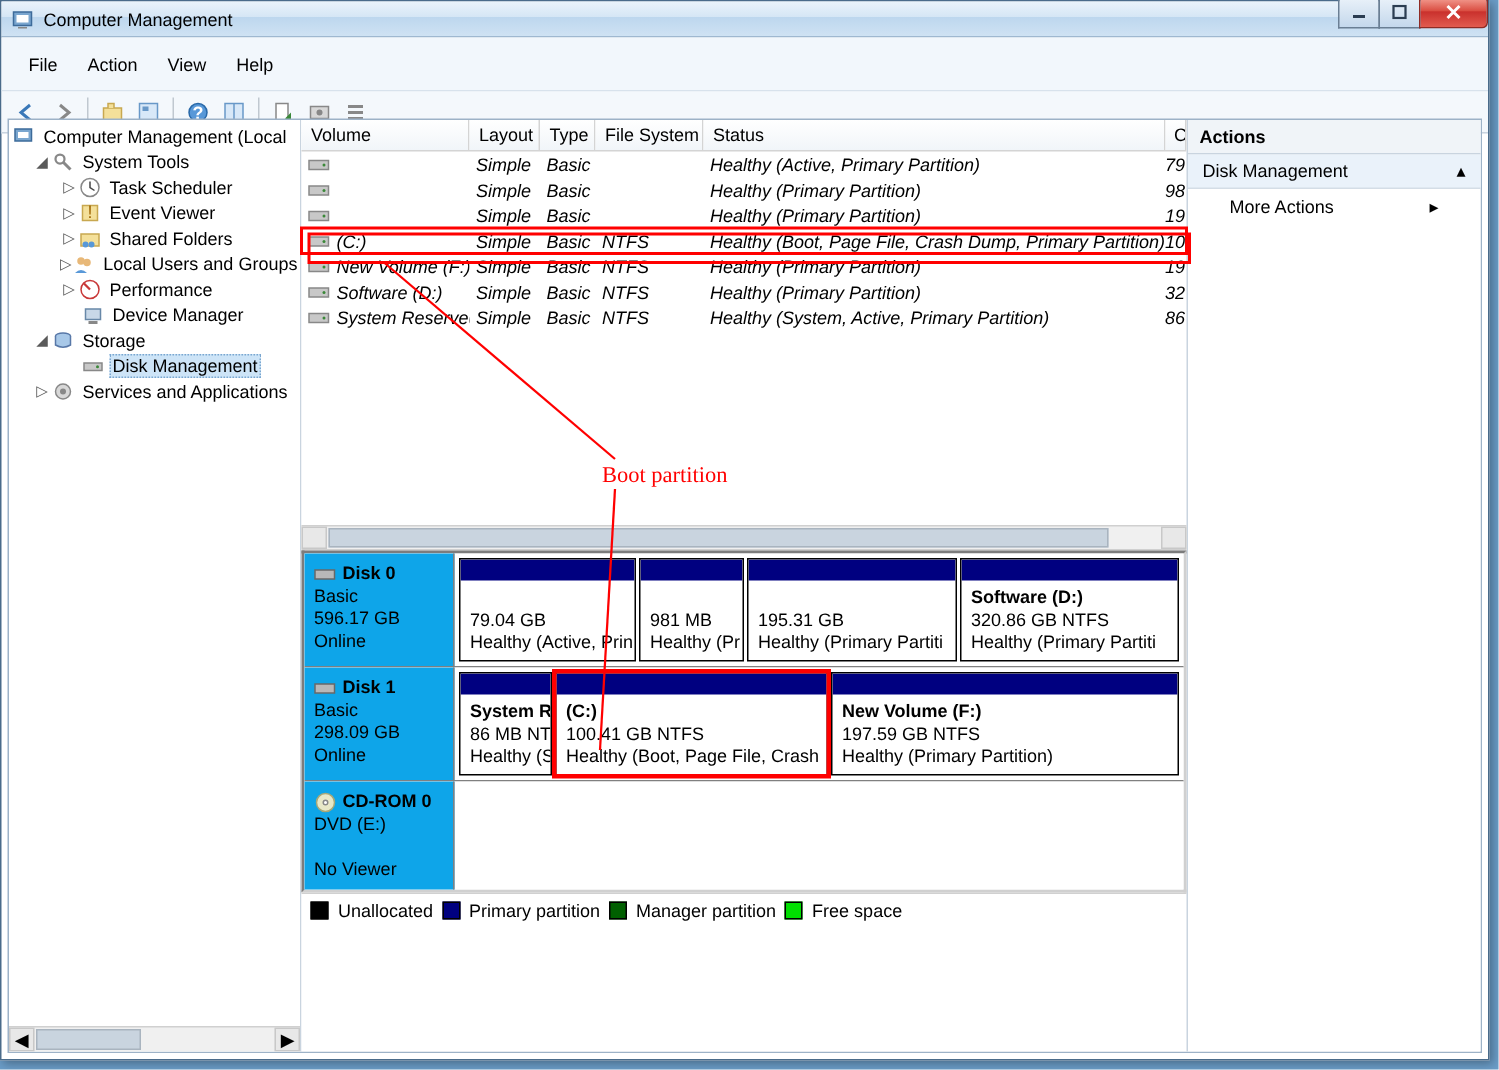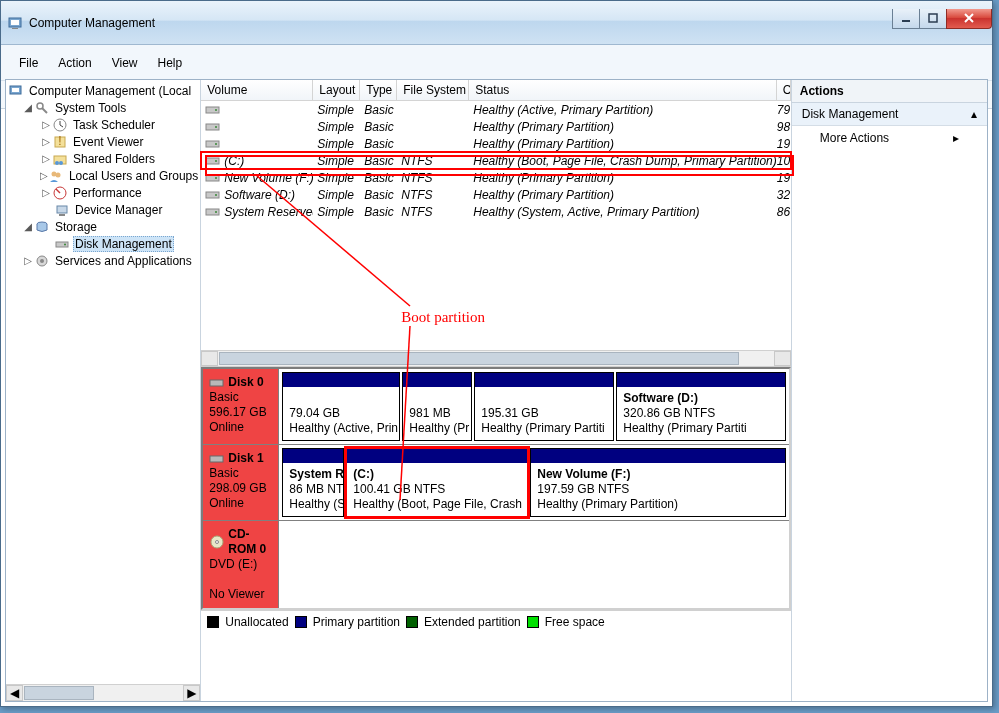--- a/index.html
+++ b/index.html
@@ -1,20 +1,20 @@
 <!DOCTYPE html>
 <html><head>
 <meta charset="utf-8">
 <style>
 * { box-sizing: border-box; margin: 0; padding: 0; font-family: "Segoe UI", Tahoma, sans-serif; font-size: 12px; }
 body { background: #6b9dc8; width: 999px; height: 713px; overflow: hidden; position: relative; }
 
 
 .window { position: absolute; top: 0; left: 0; width: 993px; height: 707px; background: #fff; border: 1px solid #4a6b8a; box-shadow: 2px 2px 6px rgba(0,0,0,0.3); }
-.titlebar { height: 44px; background: linear-gradient(to bottom, #eaf3fb 0%, #d5e6f5 45%, #bdd7ee 46%, #cfe2f3 100%); display: flex; align-items: center; padding-left: 6px; border-bottom: 1px solid #9fb8d0; }
+.titlebar { height: 24px; background: linear-gradient(to bottom, #eaf3fb 0%, #d5e6f5 45%, #bdd7ee 46%, #cfe2f3 100%); display: flex; align-items: center; padding-left: 6px; border-bottom: 1px solid #9fb8d0; }
 .titlebar-icon { width: 16px; height: 16px; margin-right: 6px; }
 .titlebar-text { color: #000; font-size: 12px; flex: 1; }
 .winbtns { display: flex; height: 20px; margin-top: -8px; }
 .winbtn { width: 28px; height: 20px; border: 1px solid #6a7f94; margin-left: -1px; display:flex; align-items:center; justify-content:center; background: linear-gradient(to bottom,#e9f1f9,#c4d8ec); border-top:none; }
 .winbtn.close { width: 46px; background: linear-gradient(to bottom,#f29a8e,#d94b3f 45%,#c9302c 46%,#e25b4f); border-color:#8f2b24; border-top-right-radius: 0; }
 .winbtn svg { pointer-events:none; }
 .winbtn.close { border-bottom-right-radius:4px; }
 .winbtn:first-child { }
 
 .menubar { height: 36px; background: #f2f7fc; display: flex; align-items: center; padding-left: 10px; gap: 4px; border-bottom:1px solid #d8e2ec; }
@@ -62,21 +62,21 @@
 .vrow.highlight { outline:2px solid #f00; outline-offset:-1px; }
 .drive-icon { width:16px; height:12px; }
 
 .mid-scroll { height:17px; background:#f0f0f0; border-top:1px solid #d0d0d0; border-bottom:1px solid #d0d0d0; display:flex; margin-top:130px; }
 .mid-scroll .arrow { width:17px; background:#e8e8e8; border:1px solid #c8c8c8; }
 .mid-scroll .thumb { width:520px; background:#c9d4df; margin:1px; border:1px solid #a9b4bf; }
 .mid-scroll .track { flex:1; }
 
 .disk-panel { border:2px inset #d0d0d0; margin:0; }
 .disk-row { display:flex; border-bottom:1px solid #808080; background:#fff; }
-.disk-info { width:76px; padding:6px 4px 6px 6px; border-right:1px solid #808080; background:#ef4444; line-height:15px; }
+.disk-info { width:100px; padding:6px 4px 6px 6px; border-right:1px solid #808080; background:#0ea5e9; line-height:15px; }
 .disk-info b { display:flex; align-items:center; gap:3px; }
 .disk-parts { flex:1; display:flex; padding:3px; gap:2px; }
 .part { border:1px solid #000; display:flex; flex-direction:column; overflow:hidden; position:relative; }
 .part-head { height:14px; background:#000080; }
 .part-body { flex:1; padding:4px 6px; line-height:15px; white-space:nowrap; overflow:hidden; }
 .part-body b { font-weight:bold; }
 .part.highlight { outline:3px solid #f00; outline-offset:-1px; }
 
 .legend { height:22px; display:flex; align-items:center; gap:6px; padding-left:6px; border-top:1px solid #d0d0d0; }
 .leg-sw { width:12px; height:12px; border:1px solid #000; }
@@ -528,21 +528,21 @@
         </div>
 
       </div>
 
       <div class="legend">
         <span class="leg-sw" style="background:#000"></span>
         <span>Unallocated</span>
         <span class="leg-sw" style="background:#000080"></span>
         <span>Primary partition</span>
         <span class="leg-sw" style="background:#006000"></span>
-        <span>Extended partition</span>
+        <span>Manager partition</span>
         <span class="leg-sw" style="background:#00e000"></span>
         <span>Free space</span>
       </div>
 
       <div class="anno-text" style="left:200px; top:229px;">Boot partition</div>
     </div>
 
     <div class="actions-pane">
       <div class="actions-header">Actions</div>
       <div class="actions-sub">

